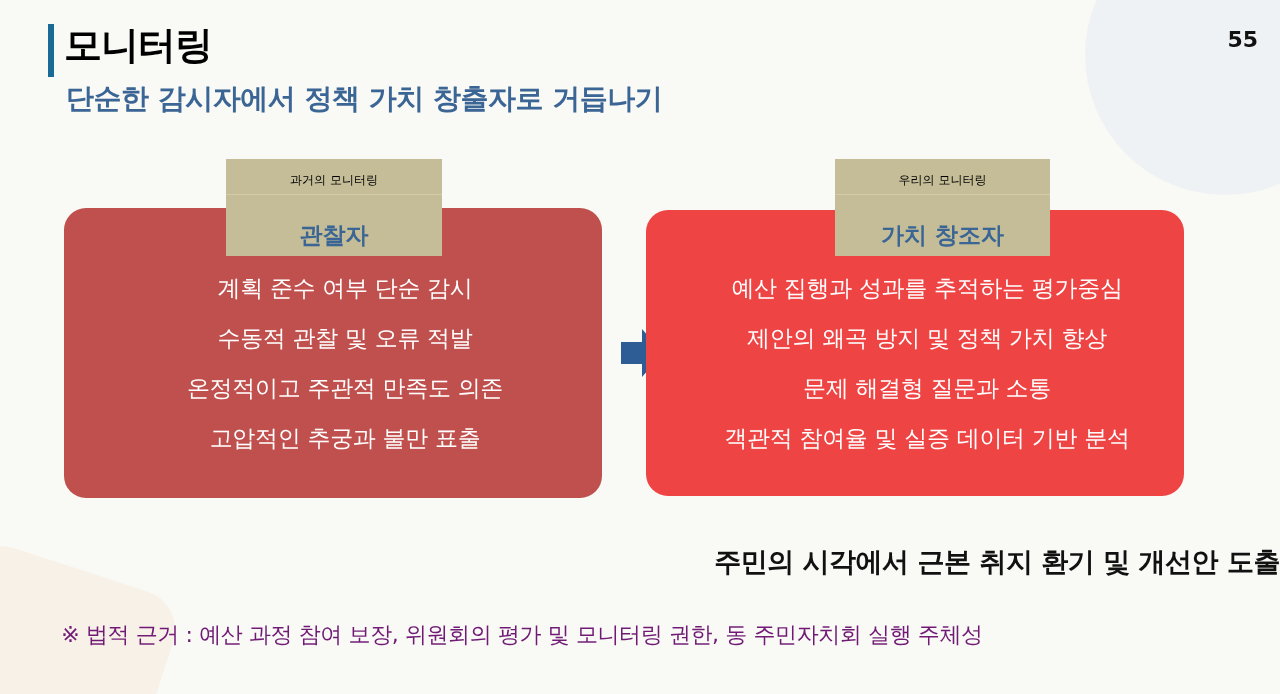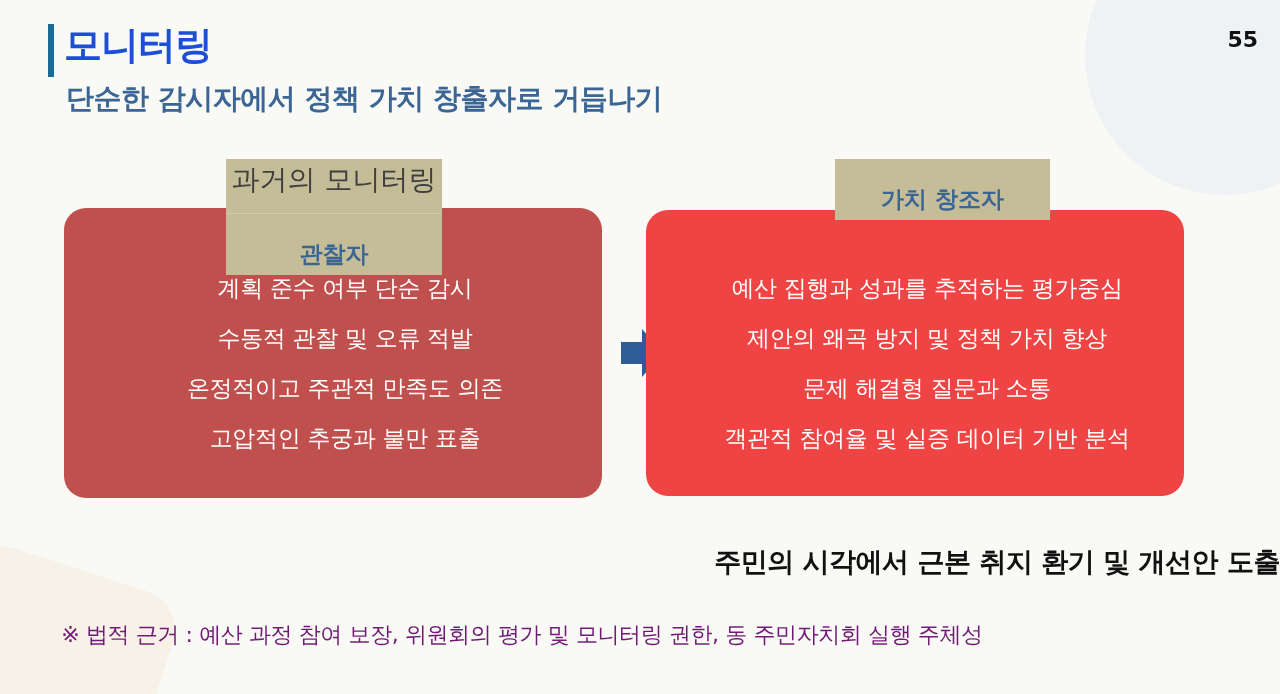--- a/index.html
+++ b/index.html
@@ -33,21 +33,21 @@
     .title-bar {
       position: absolute;
       left: 48px; top: 24px;
       width: 6px; height: 53px;
       background: #1a6a96;
     }
     .title {
       position: absolute;
       left: 64px; top: 20px;
       font-size: 38px; font-weight: bold;
-      color: #1d4ed8;
+      color: #000000;
       letter-spacing: -1px;
     }
     .subtitle {
       position: absolute;
       left: 66px; top: 80px;
       font-size: 28px;
       color: #3a6594;
       letter-spacing: -0.5px;
     }
     .card {
@@ -66,22 +66,22 @@
       letter-spacing: -0.3px;
       text-align: center;
       white-space: nowrap;
     }
     .tag {
       position: absolute;
       background: #c4bd97;
       text-align: center;
     }
     .tag .tag-top {
-      height: 55px; line-height: 42px;
-      font-size: 28px; color: #404040;
+      height: 36px; line-height: 42px;
+      font-size: 12px; color: #000000;
       border-bottom: 1px solid #d2cca9;
     }
     .tag .tag-bottom {
       height: 41px; line-height: 40px;
       font-size: 23px; color: #3a6594; font-weight: bold; margin-top: 20px;
     }
     .tag.left { left: 226px; top: 159px; width: 216px; }
     .tag.right { left: 835px; top: 159px; width: 215px; }
     .arrow {
       position: absolute;
@@ -132,17 +132,18 @@
   <polygon points="0,13 21,13 21,0 42,24 21,48 21,35 0,35" fill="#2e5c94"></polygon>
 </svg>
 
 <div class="card green">
   <div class="card-line">예산 집행과 성과를 추적하는 평가중심</div>
   <div class="card-line">제안의 왜곡 방지 및 정책 가치 향상</div>
   <div class="card-line">문제 해결형 질문과 소통</div>
   <div class="card-line">객관적 참여율 및 실증 데이터 기반 분석</div>
 </div>
 <div class="tag right">
+  <div class="tag-top">우리의 모니터링</div>
   <div class="tag-bottom">가치 창조자</div>
 </div>
 
 <div class="conclusion">주민의 시각에서 근본 취지 환기 및 개선안 도출</div>
 <div class="footnote">※ 법적 근거 : 예산 과정 참여 보장, 위원회의 평가 및 모니터링 권한, 동 주민자치회 실행 주체성</div>
 
 </body></html>

